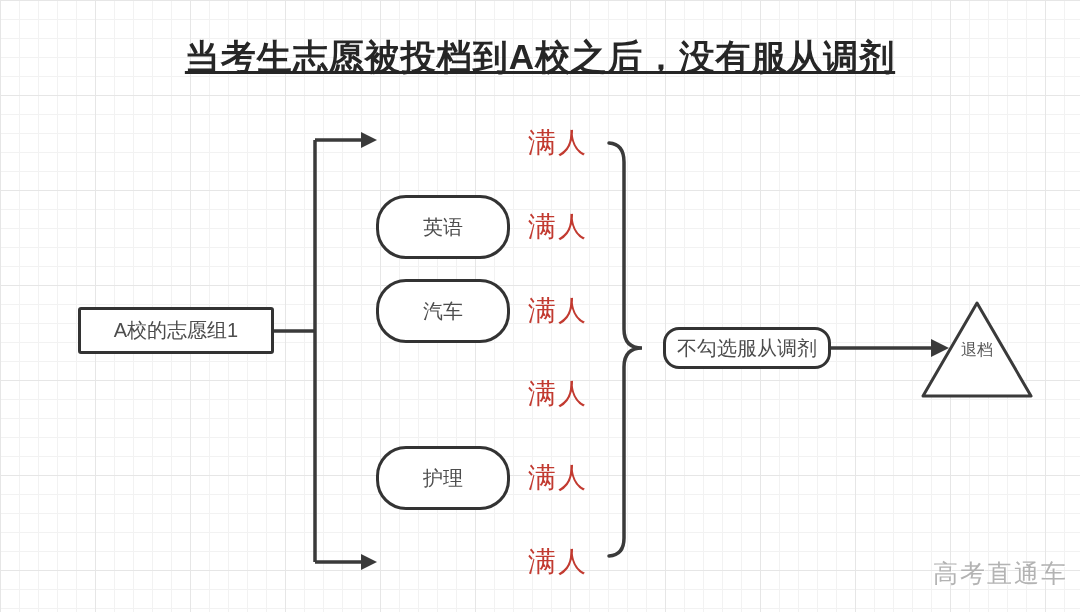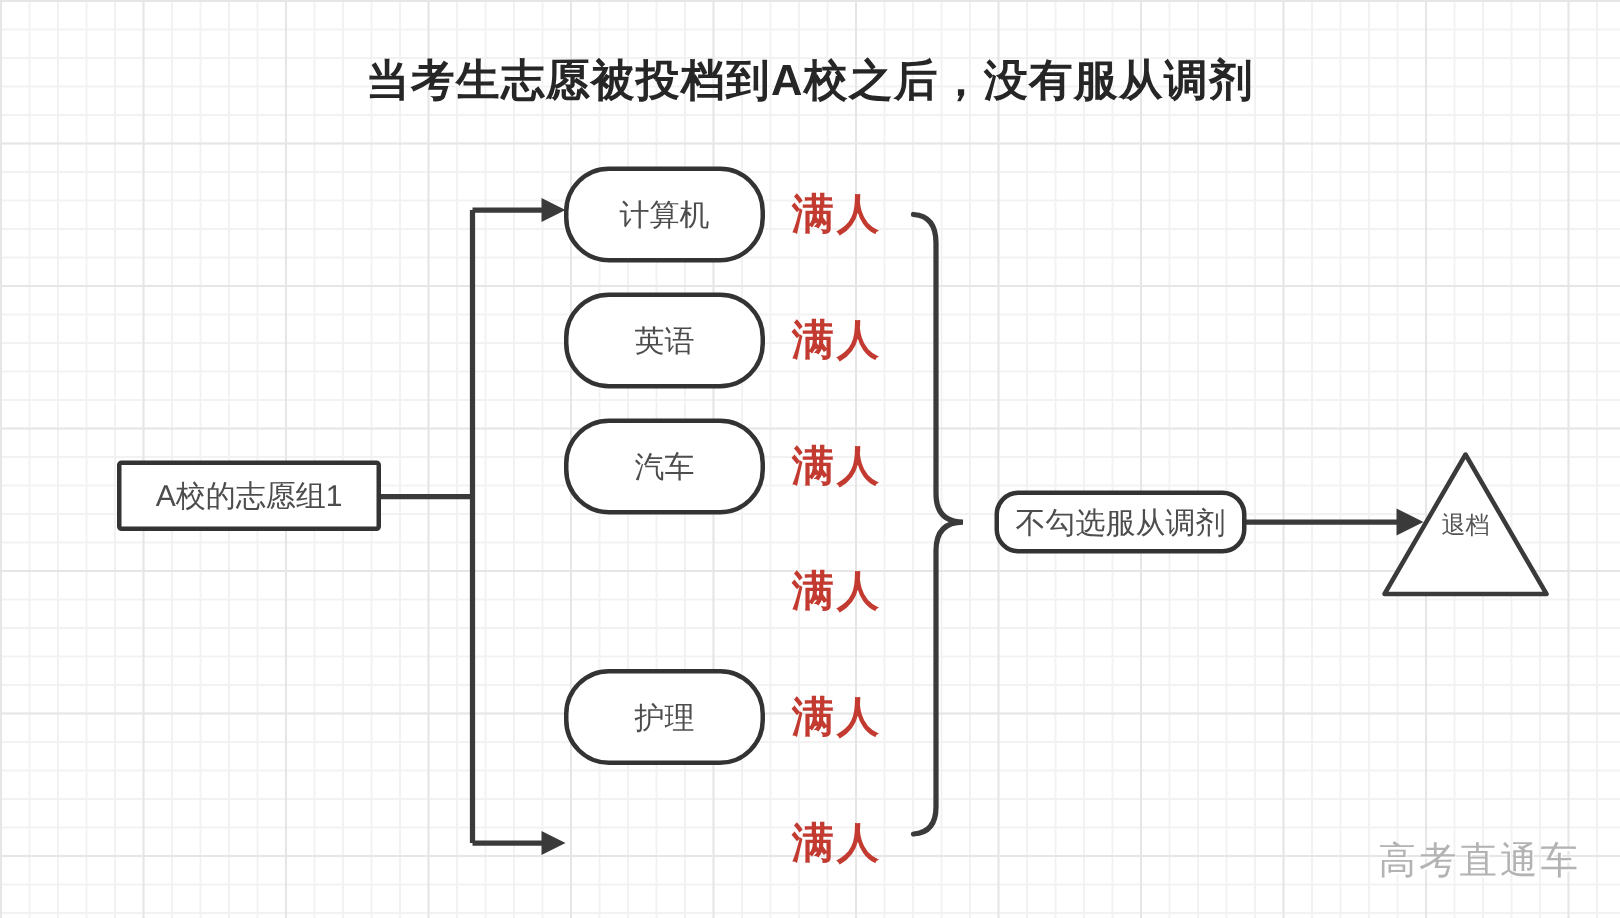--- a/index.html
+++ b/index.html
@@ -12,56 +12,57 @@
     background-image:
       linear-gradient(#e6e6e6 1px, transparent 1px),
       linear-gradient(90deg, #e6e6e6 1px, transparent 1px),
       linear-gradient(#f2f2f2 1px, transparent 1px),
       linear-gradient(90deg, #f2f2f2 1px, transparent 1px);
     background-size:95px 95px,95px 95px,19px 19px,19px 19px;
   }
   .title{
     position:absolute;left:0;top:34px;width:1080px;
     text-align:center;
-    font-size:29px;font-weight:bold;color:#262626;
+    font-size:35px;font-weight:bold;color:#262626;
     letter-spacing:1px;
+    text-decoration:underline;
   }
   .connectors{position:absolute;left:0;top:0;}
   .node{
     position:absolute;
     box-sizing:border-box;
     background:#ffffff;
     border:3px solid #333333;
     display:flex;align-items:center;justify-content:center;
     color:#4d4d4d;font-size:20px;
   }
   .source-box{
-    left:78px;top:307px;width:176px;height:47px;
+    left:78px;top:307px;width:196px;height:47px;
     border-radius:3px;
   }
   .major-box{
     left:376px;width:134px;height:64px;
     border-radius:30px;
   }
   .full-label{
     position:absolute;left:528px;width:80px;height:64px;
     display:flex;align-items:center;justify-content:flex-start;
-    color:#c23a30;font-size:28px;font-weight:bold;
+    color:#c23a30;font-size:28px;font-weight:normal;
     letter-spacing:2px;
   }
   .decision-box{
     left:663px;top:327px;width:168px;height:42px;
     border-radius:16px;
   }
   .outcome-label{
     position:absolute;left:937px;top:340px;width:80px;
     text-align:center;color:#555555;font-size:16px;
   }
   .watermark{
-    position:absolute;right:26px;bottom:22px;
+    position:absolute;right:12px;bottom:22px;
     font-size:25px;color:#b3b3b3;letter-spacing:2px;
     text-shadow:1px 1px 0 #ffffff;
   }
 </style>
 </head>
 <body>
 
 <div class="canvas">
 
   <svg class="connectors" width="1080" height="612" viewBox="0 0 1080 612">
@@ -83,23 +84,20 @@
 
     <polygon points="977,303 1031,396 923,396" fill="#ffffff" stroke="#3a3a3a" stroke-width="3" stroke-linejoin="round"></polygon>
   </svg>
 
   <div class="title">当考生志愿被投档到A校之后，没有服从调剂</div>
 
   <div class="node source-box">
     <span>A校的志愿组1</span>
   </div>
 
-  <div class="node major-box" style="top:111px">
-    <span>计算机</span>
-  </div>
   <div class="full-label" style="top:111px">满人</div>
 
   <div class="node major-box" style="top:195px">
     <span>英语</span>
   </div>
   <div class="full-label" style="top:195px">满人</div>
 
   <div class="node major-box" style="top:279px">
     <span>汽车</span>
   </div>

